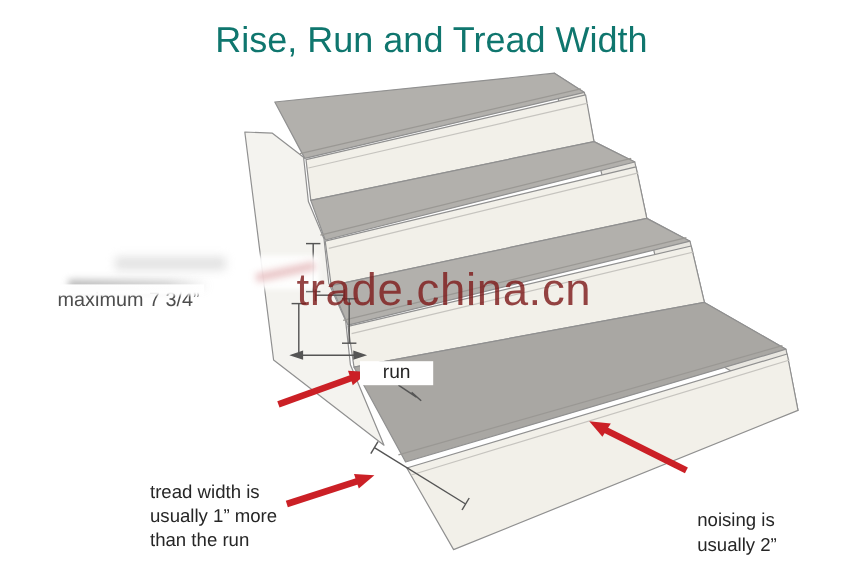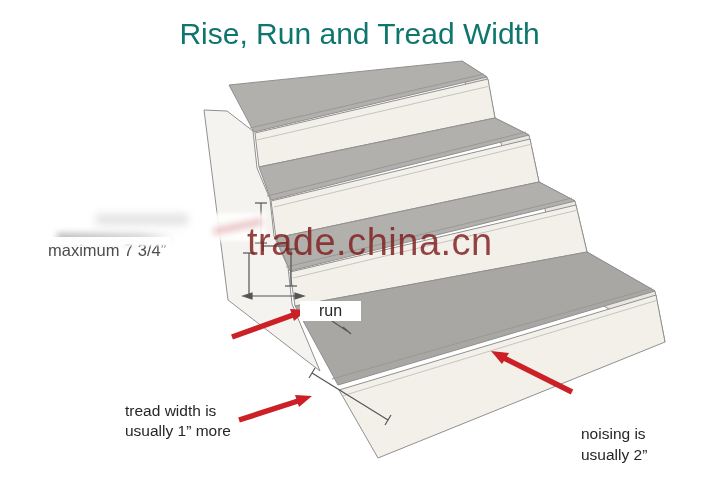--- a/index.html
+++ b/index.html
@@ -123,20 +123,21 @@
     </span>
   </div>
 
 
   <div class="lbl boxed" style="left:300px;top:301px;font-size:16px;">run</div>
 
 
   <div class="lbl note" style="left:125px;top:401px;font-size:15.5px;line-height:20px;">
     <div>tread width is</div>
     <div>usually 1” more</div>
+    <div>than the run</div>
   </div>
 
   <div class="lbl note" style="left:581px;top:382px;font-size:15.5px;line-height:21px;margin-top:41px;">
     <div>noising is</div>
     <div>usually 2”</div>
   </div>
 
 </div>
 
 </body></html>

